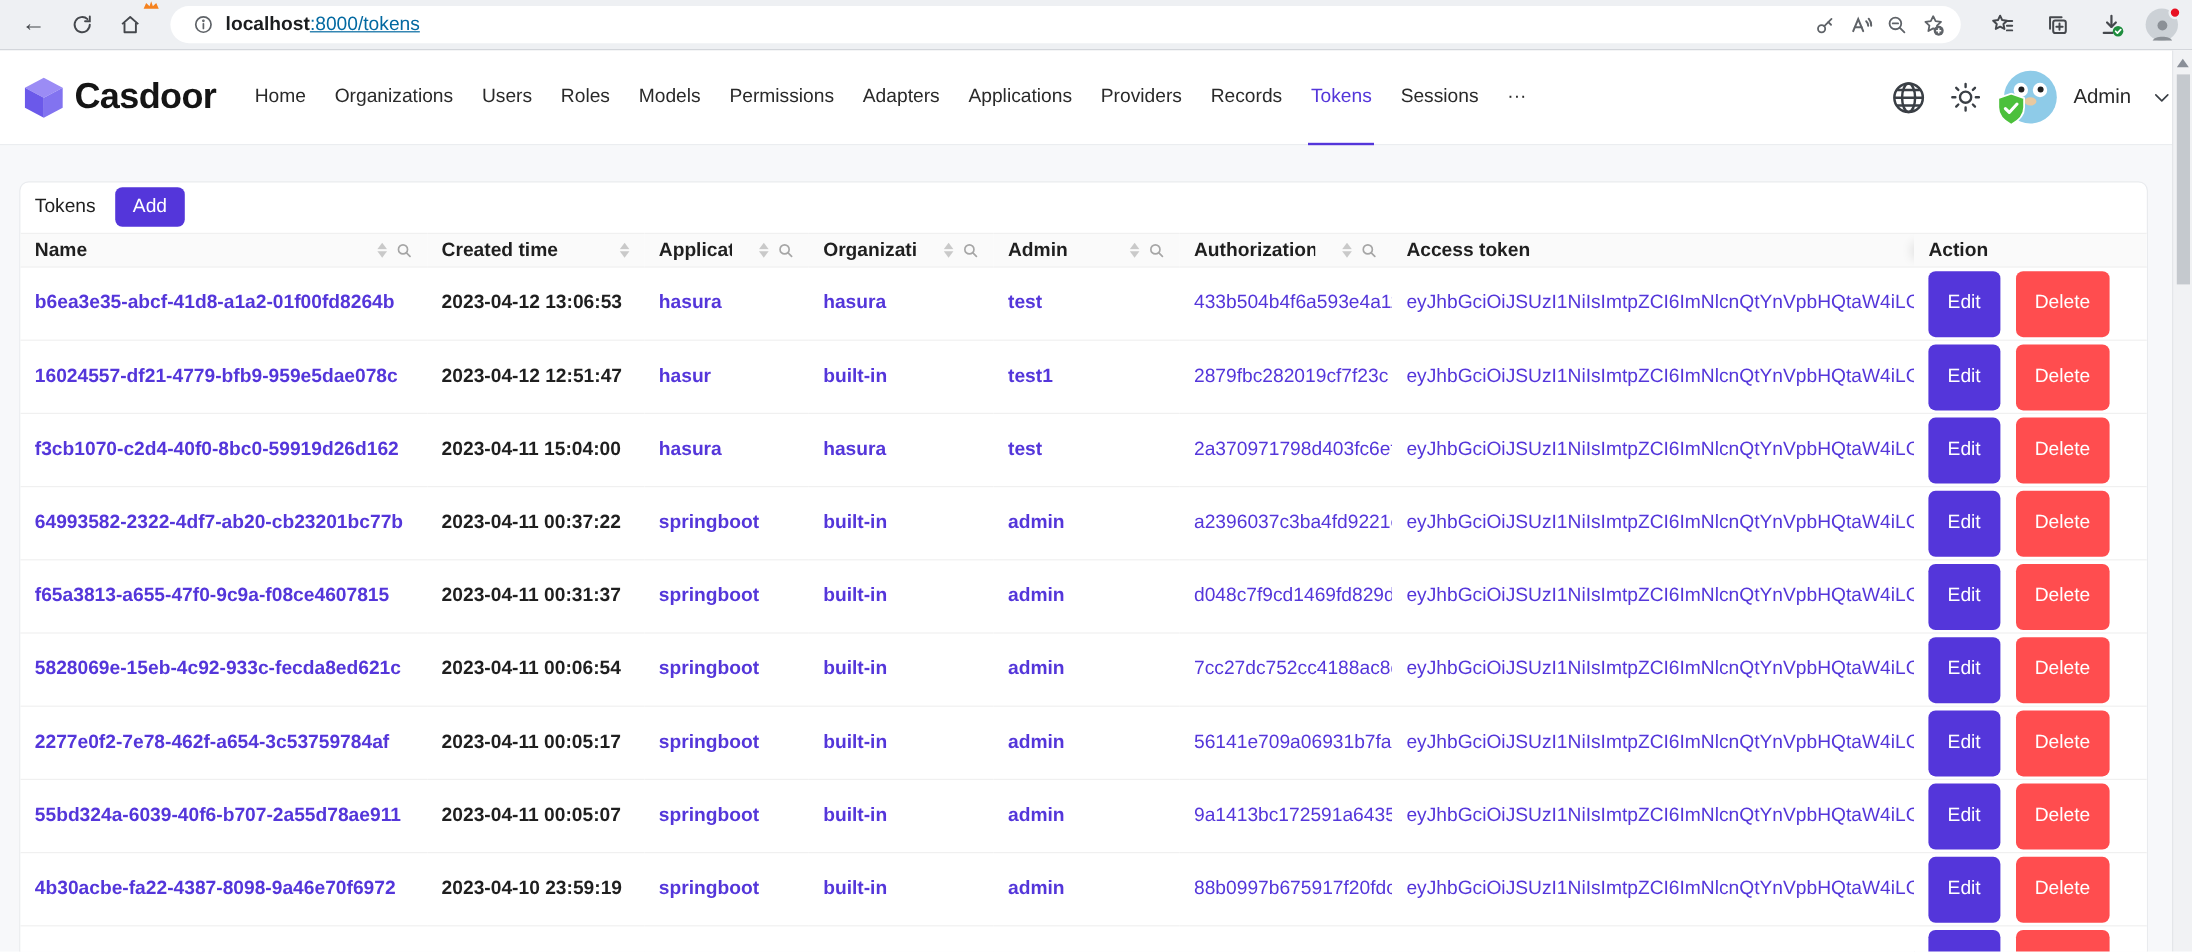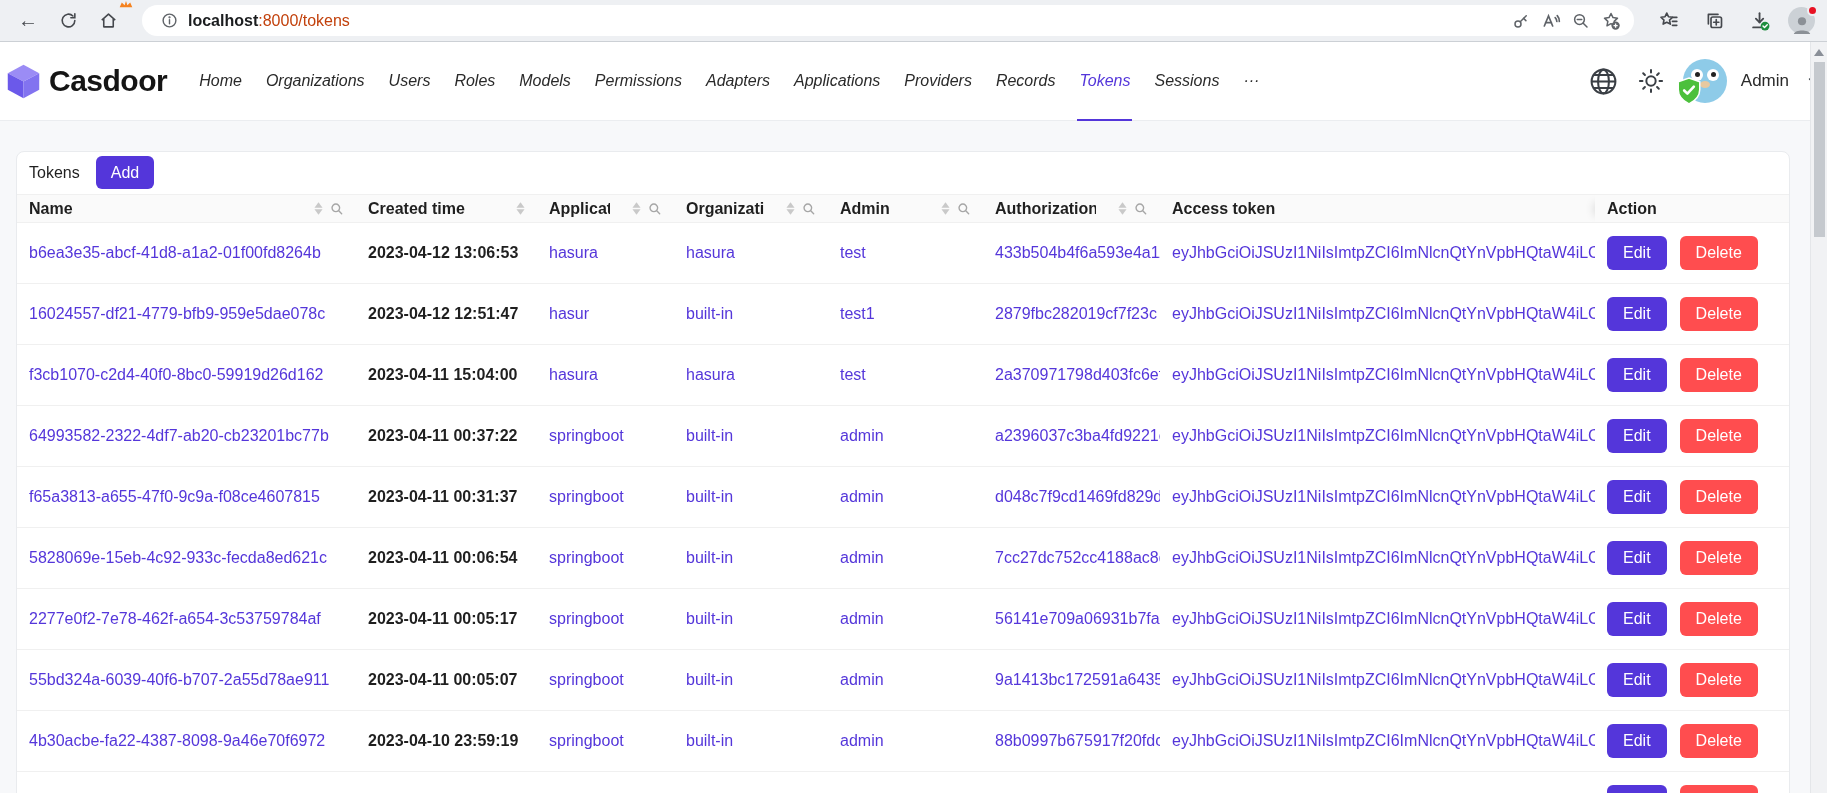--- a/index.html
+++ b/index.html
@@ -19,35 +19,35 @@
   
   .browser-bar{height:42px;background:var(--chrome-bg);border-bottom:1px solid #ccd0d5;
     display:flex;align-items:center;padding:0 10px;gap:4px;}
   .chrome-btn{width:36px;height:34px;display:flex;align-items:center;justify-content:center;
     color:var(--icon-gray);font-size:20px;border-radius:6px;flex:0 0 auto;}
   .url-pill{flex:1;height:31px;background:#fff;border-radius:16px;display:flex;align-items:center;
     padding:0 8px 0 12px;margin:0 12px;min-width:0;}
   .url-pill .chrome-btn{width:30px;height:28px;}
   .url-text{font-size:16px;margin-left:4px;white-space:nowrap;}
   .url-host{color:#1b1d1f;font-weight:bold;}
-  .url-rest{color:#c2410c;}
+  .url-rest{color:#0369a1;text-decoration:underline;}
   .pill-spacer{flex:1;}
   .chrome-right{display:flex;align-items:center;gap:10px;padding-right:2px;}
   .avatar-chrome{width:27px;height:27px;border-radius:50%;background:#ccd1d6;position:relative;
     display:flex;align-items:flex-end;justify-content:center;overflow:visible;flex:0 0 auto;}
   .avatar-chrome .dot{position:absolute;top:-2px;right:-3px;width:11px;height:11px;border-radius:50%;
     background:#e81123;border:2px solid var(--chrome-bg);}
 
   
   .navbar{height:79px;background:#fff;border-bottom:1px solid #ebedf0;display:flex;
-    align-items:stretch;padding:0 5px;position:relative;}
+    align-items:stretch;padding:0 18px;position:relative;}
   .logo{display:flex;align-items:center;gap:7px;margin-right:20px;flex:0 0 auto;}
   .logo-text{font-size:30px;font-weight:800;letter-spacing:-0.5px;color:#151515;position:relative;line-height:1;}
   .logo-crown{position:absolute;left:59px;top:-8px;width:14px;height:9px;}
-  .nav-items{display:flex;align-items:stretch;font-style:italic;}
+  .nav-items{display:flex;align-items:stretch;}
   .nav-item{display:flex;align-items:center;padding:0 12px;font-size:16px;color:#2a2a2a;
     cursor:pointer;position:relative;white-space:nowrap;}
   .nav-item.active{color:var(--accent);}
   .nav-item.active::after{content:"";position:absolute;left:10px;right:10px;bottom:-1px;height:2px;background:var(--accent);}
   .nav-right{margin-left:auto;display:flex;align-items:center;gap:18px;flex:0 0 auto;}
   .round-icon{display:flex;align-items:center;justify-content:center;}
   .gopher{width:44px;height:44px;border-radius:50%;background:#8ecbe8;position:relative;flex:0 0 auto;}
   .gopher .eye{position:absolute;top:10px;width:12px;height:12px;background:#fff;border-radius:50%;}
   .gopher .eye::after{content:"";position:absolute;top:3px;left:4px;width:5px;height:5px;background:#222;border-radius:50%;}
   .gopher .eye.l{left:8px;} .gopher .eye.r{left:24px;}
@@ -65,28 +65,28 @@
 
   table{width:100%;border-collapse:collapse;table-layout:fixed;}
   th{background:#fafafa;border-top:1px solid var(--border);border-bottom:1px solid var(--border);
     font-size:16px;font-weight:700;text-align:left;padding:2px 12px;height:28px;color:#1f1f1f;}
   .hd{display:flex;align-items:center;gap:22px;}
   .hd-label{white-space:nowrap;overflow:hidden;}
   .hd-icons{margin-left:auto;display:flex;align-items:center;gap:7px;flex:0 0 auto;}
   .sorter{display:flex;flex-direction:column;gap:1px;cursor:pointer;}
   td{padding:0 12px;height:61px;border-bottom:1px solid var(--border);font-size:16px;
     white-space:nowrap;overflow:hidden;background:#fff;}
-  .cell-link{color:var(--accent);text-decoration:none;cursor:pointer;}
+  .cell-link{color:var(--accent);text-decoration:none;cursor:pointer;font-weight:bold;}
   .plain-cell{color:rgba(0,0,0,0.88);font-weight:bold;}
   .code-cell,.token-cell{color:var(--accent);}
   .action-col{box-shadow:-9px 0 10px -8px rgba(0,0,0,0.14);}
   td.action-col{background:#fff;}
   th.action-col{background:#fafafa;}
   .btn{border:none;border-radius:6px;color:#fff;font-size:16px;font-family:inherit;
-    height:34px;padding:0 16px;cursor:pointer;}
+    height:55px;padding:0 16px;cursor:pointer;}
   .btn-edit{background:var(--accent);margin-right:13px;}
   .btn-del{background:var(--danger);}
 
   
   .scroll-rail{position:absolute;top:42px;right:0;bottom:0;width:17px;background:#f1f2f4;
     border-left:1px solid #e4e6e9;}
   .scroll-rail .arrow{width:0;height:0;border-left:5px solid transparent;border-right:5px solid transparent;
     border-bottom:7px solid #8a8f98;margin:7px auto 6px auto;}
   .scroll-thumb{width:11px;height:175px;background:#c5c9ce;margin:0 auto;}
 

